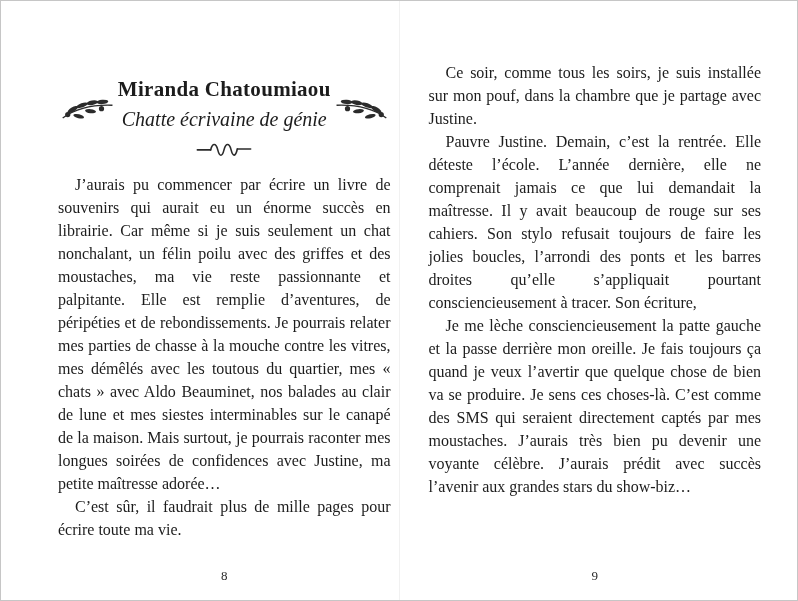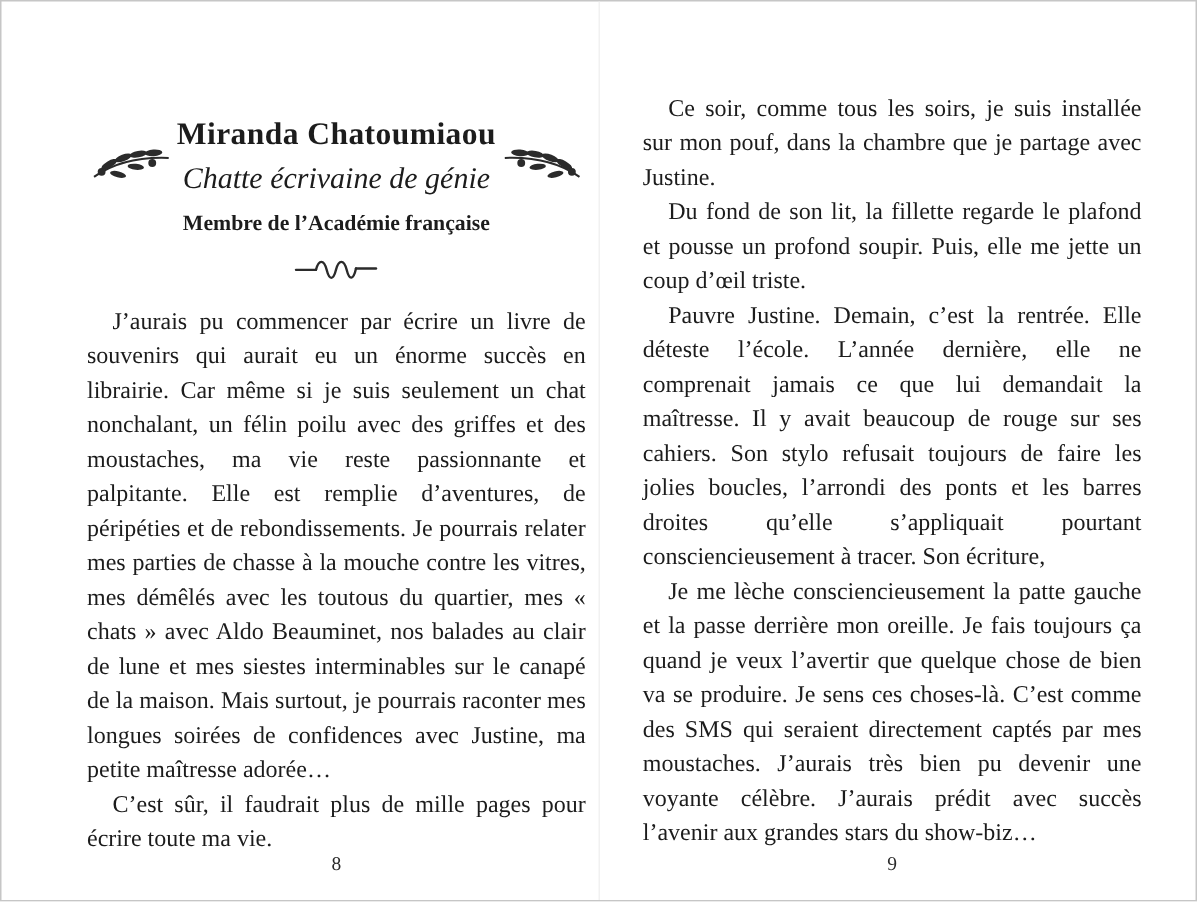--- a/index.html
+++ b/index.html
@@ -90,41 +90,39 @@
             <ellipse cx="25" cy="12" rx="7" ry="2.6" transform="rotate(-20 25 12)"></ellipse>
             <ellipse cx="37" cy="9" rx="7" ry="2.6" transform="rotate(-10 37 9)"></ellipse>
             <ellipse cx="49" cy="8" rx="7" ry="2.6" transform="rotate(-4 49 8)"></ellipse>
             <ellipse cx="21" cy="25" rx="6.5" ry="2.4" transform="rotate(14 21 25)"></ellipse>
             <ellipse cx="35" cy="19" rx="6.5" ry="2.4" transform="rotate(6 35 19)"></ellipse>
             <circle cx="8" cy="23" r="3.1"></circle>
             <circle cx="48" cy="16" r="3.1"></circle>
           </g>
         </svg>
       </div>
-      <div class="chapter-affiliation">Membre de l’Académie française</div>
       <svg class="divider" viewBox="0 0 64 18" width="58" height="16" aria-hidden="true">
         <g fill="none" stroke="#2b2b2b" stroke-width="1.8" stroke-linecap="round">
           <path d="M2 10 H 17"></path>
           <path d="M17 10 c2 -8 6 -8 8 0 c2 8 5 8 7 0 c2 -8 6 -8 8 0 c2 8 5 8 7 -1"></path>
           <path d="M47 9 H 62"></path>
         </g>
       </svg>
     </header>
 
     <div class="body">
       <p>J’aurais pu commencer par écrire un livre de souvenirs qui aurait eu un énorme succès en librairie. Car même si je suis seulement un chat nonchalant, un félin poilu avec des griffes et des moustaches, ma vie reste passionnante et palpitante. Elle est remplie d’aventures, de péripéties et de rebondissements. Je pourrais relater mes parties de chasse à la mouche contre les vitres, mes démêlés avec les toutous du quartier, mes « chats » avec Aldo Beauminet, nos balades au clair de lune et mes siestes interminables sur le canapé de la maison. Mais surtout, je pourrais raconter mes longues soirées de confidences avec Justine, ma petite maîtresse adorée…</p>
       <p>C’est sûr, il faudrait plus de mille pages pour écrire toute ma vie.</p>
     </div>
 
     <div class="page-number">8</div>
   </div>
 
   <div class="page page-right">
     <div class="body">
       <p>Ce soir, comme tous les soirs, je suis installée sur mon pouf, dans la chambre que je partage avec Justine.</p>
-      <p>Du fond de son lit, la fillette regarde le plafond et pousse un profond soupir. Puis, elle me jette un coup d’œil triste.</p>
       <p>Pauvre Justine. Demain, c’est la rentrée. Elle déteste l’école. L’année dernière, elle ne comprenait jamais ce que lui demandait la maîtresse. Il y avait beaucoup de rouge sur ses cahiers. Son stylo refusait toujours de faire les jolies boucles, l’arrondi des ponts et les barres droites qu’elle s’appliquait pourtant consciencieusement à tracer. Son écriture,</p>
       <p>Je me lèche consciencieusement la patte gauche et la passe derrière mon oreille. Je fais toujours ça quand je veux l’avertir que quelque chose de bien va se produire. Je sens ces choses-là. C’est comme des SMS qui seraient directement captés par mes moustaches. J’aurais très bien pu devenir une voyante célèbre. J’aurais prédit avec succès l’avenir aux grandes stars du show-biz…</p>
     </div>
 
     <div class="page-number">9</div>
   </div>
 </div>
 
 </body></html>

